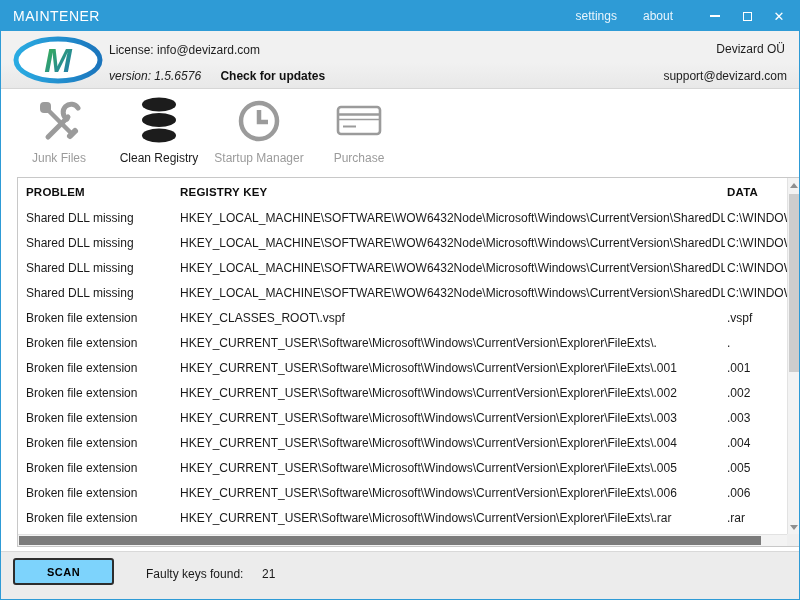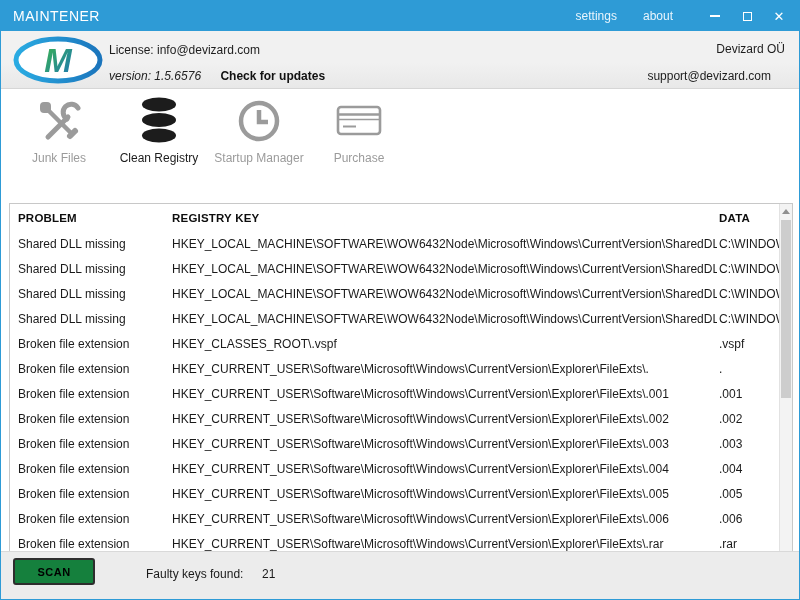--- a/index.html
+++ b/index.html
@@ -18,31 +18,31 @@
   .close-btn { font-size:13px; color:#fff; margin-right:4px; }
 
   
   .header { position:absolute; top:30px; left:0; right:0; height:58px; background:linear-gradient(#f1f1f1 55%, #e8e8e8); border-bottom:1px solid #d6d6d6; }
   .logo { position:absolute; left:12px; top:5px; }
   .license-line { position:absolute; left:108px; top:12px; color:#1d1d1d; }
   .version-row { position:absolute; left:108px; top:38px; }
   .version-text { font-style:italic; color:#222; }
   .check-updates { font-weight:bold; color:#111; margin-left:16px; cursor:pointer; }
   .company { position:absolute; right:14px; top:11px; color:#1d1d1d; }
-  .support { position:absolute; right:28px; top:38px; color:#1d1d1d;text-align:center; }
+  .support { position:absolute; right:12px; top:38px; color:#1d1d1d;text-align:center; }
 
   
   .toolbar { position:absolute; top:89px; left:0; right:0; height:87px; background:#fff; display:flex; align-items:flex-start; padding:4px 0 0 8px; }
   .tool-item { width:100px; display:flex; flex-direction:column; align-items:center; color:#9b9b9b; cursor:pointer; }
   .tool-item.active { color:#1c1c1c; }
   .ticon { height:54px; display:flex; align-items:center; justify-content:center; }
   .tlabel { font-size:12px; margin-top:3px; white-space:nowrap; }
 
   
-  .table { position:absolute; left:8px; top:176px; width:784px; height:370px; border:1px solid #c8c8c8; background:#fff;margin-top:26px; }
+  .table { position:absolute; left:16px; top:176px; width:784px; height:370px; border:1px solid #c8c8c8; background:#fff; }
   .thead span { position:absolute; top:8px; font-weight:bold; font-size:11.5px; color:#0d0d0d; letter-spacing:.2px; }
   .th-problem { left:8px; }
   .th-key { left:162px; }
   .th-data { left:709px; }
   .tbody { position:absolute; left:0; top:28px; right:13px; bottom:12px; overflow:hidden; }
   .trow { position:relative; height:25px; line-height:25px; white-space:nowrap; }
   .c-problem { position:absolute; left:8px; width:150px; overflow:hidden; }
   .c-key { position:absolute; left:162px; width:545px; overflow:hidden; }
   .c-data { position:absolute; left:709px; width:62px; overflow:hidden; }
 
@@ -50,21 +50,21 @@
   .vscroll { position:absolute; top:0; right:0; bottom:12px; width:13px; background:#f3f3f3; border-left:1px solid #e2e2e2; }
   .vthumb { position:absolute; left:1px; right:1px; top:16px; height:178px; background:#cdcdcd; cursor:pointer; }
   .arrow-up { position:absolute; top:5px; left:2px; width:0; height:0; border-left:4px solid transparent; border-right:4px solid transparent; border-bottom:5px solid #8f8f8f; }
   .arrow-down { position:absolute; bottom:4px; left:2px; width:0; height:0; border-left:4px solid transparent; border-right:4px solid transparent; border-top:5px solid #8f8f8f; }
   .hscroll { position:absolute; left:0; right:13px; bottom:0; height:12px; background:#f3f3f3; border-top:1px solid #e2e2e2; }
   .hthumb { position:absolute; left:1px; top:1px; height:9px; width:96.5%; background:#7b7b7b; cursor:pointer; }
   .scroll-corner { position:absolute; right:0; bottom:0; width:13px; height:12px; background:#efefef; }
 
   
   .footer { position:absolute; left:0; right:0; bottom:0; height:48px; background:#ececec; border-top:1px solid #d9d9d9; }
-  .scan-btn { position:absolute; left:12px; top:6px; width:82px; height:27px; background:#15803d; border:2px solid #2d2d2d; border-radius:3px; font-family:inherit; font-weight:bold; font-size:11px; letter-spacing:.5px; cursor:pointer; }
+  .scan-btn { position:absolute; left:12px; top:6px; width:101px; height:27px; background:#7dd3fc; border:2px solid #2d2d2d; border-radius:3px; font-family:inherit; font-weight:bold; font-size:11px; letter-spacing:.5px; cursor:pointer; }
   .faulty-label { position:absolute; left:145px; top:15px; }
   .faulty-count { position:absolute; left:261px; top:15px; }
   .remove-btn { position:absolute; right:12px; top:8px; width:100px; height:24px; background:#fdfdfd; border:1px solid #9a9a9a; border-radius:2px; font-family:inherit; font-weight:bold; font-size:10.5px; cursor:pointer; }
 </style>
 </head>
 <body>
 
 <div class="window">
 
   <div class="titlebar">

